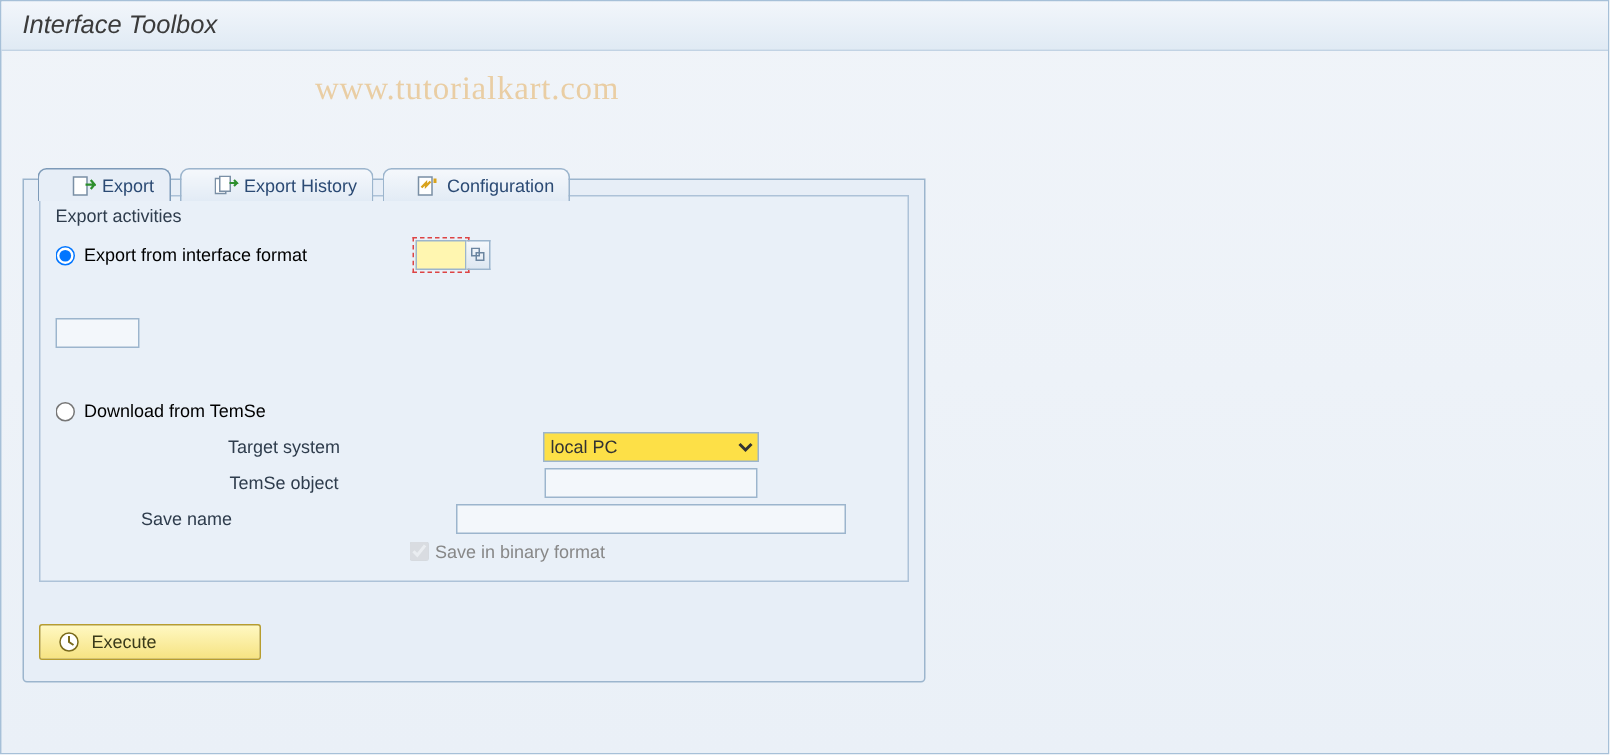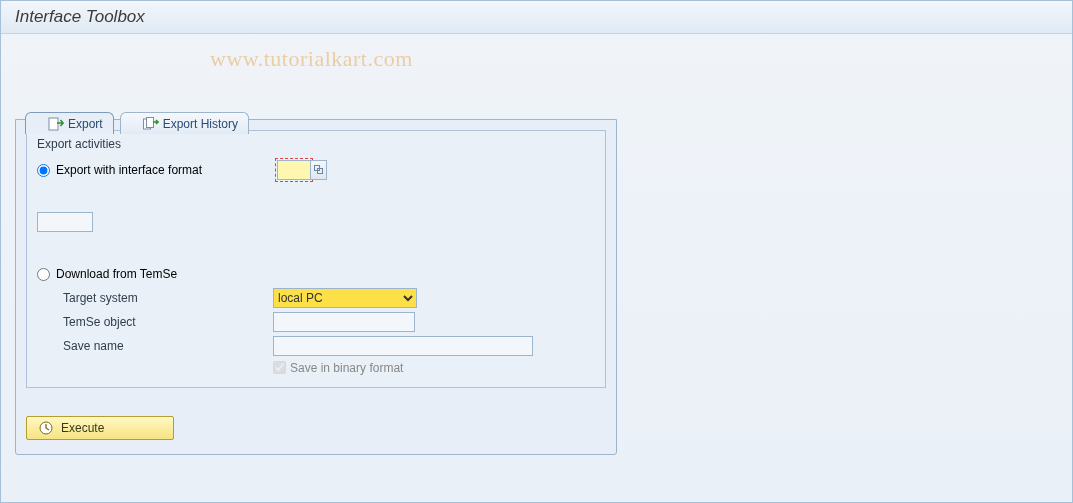--- a/index.html
+++ b/index.html
@@ -86,21 +86,21 @@
   }
   .radio-wrap {
     display: flex;
     align-items: center;
     gap: 6px;
     width: 240px;
   }
   .radio-wrap input[type="radio"] {
     width: 13px; height: 13px;
   }
-  .indent { padding-left: 26px; }
+  .indent { padding-left: 26px; justify-content: center; }
   .label-col {
     width: 210px;
     color: #2f3d4d;
   }
   .field-col {
     display: flex;
     align-items: center;
     gap: 0;
   }
   input.sap-input {
@@ -196,31 +196,39 @@
         <span>Export</span>
       </div>
       <div class="tab">
         <svg class="tab-icon" viewBox="0 0 16 14">
           <rect x="0.5" y="2" width="7" height="10" fill="#fff" stroke="#7a8fa5"></rect>
           <rect x="3.5" y="0.5" width="7" height="10" fill="#fff" stroke="#7a8fa5"></rect>
           <path d="M10 5 L15 5 L13 3 M15 5 L13 7" fill="none" stroke="#2d8f2d" stroke-width="1.4"></path>
         </svg>
         <span>Export History</span>
       </div>
+      <div class="tab">
+        <svg class="tab-icon" viewBox="0 0 16 14">
+          <rect x="1" y="1" width="9" height="12" fill="#fff" stroke="#7a8fa5"></rect>
+          <path d="M3 8 L6 5 L6 7 L9 4" fill="none" stroke="#d9a31c" stroke-width="1.6"></path>
+          <path d="M12 2 L12 5" stroke="#d9a31c" stroke-width="2"></path>
+        </svg>
+        <span>Configuration</span>
+      </div>
     </div>
 
     <div class="tab-panel">
 
       <div class="groupbox">
         <div class="group-title">Export activities</div>
 
         <div class="row">
           <label class="radio-wrap">
             <input type="radio" name="exp" checked="" style="">
-            <span>Export with interface format</span>
+            <span>Export from interface format</span>
           </label>
           <div class="field-col">
             <input class="sap-input highlighted" style="width: 34px;" value="">
             <div class="f4-btn">
               <svg width="10" height="10" viewBox="0 0 10 10">
                 <rect x="0.5" y="0.5" width="5" height="5" fill="none" stroke="#6b85a0"></rect>
                 <rect x="3.5" y="3.5" width="5" height="5" fill="none" stroke="#6b85a0"></rect>
               </svg>
             </div>
           </div>

